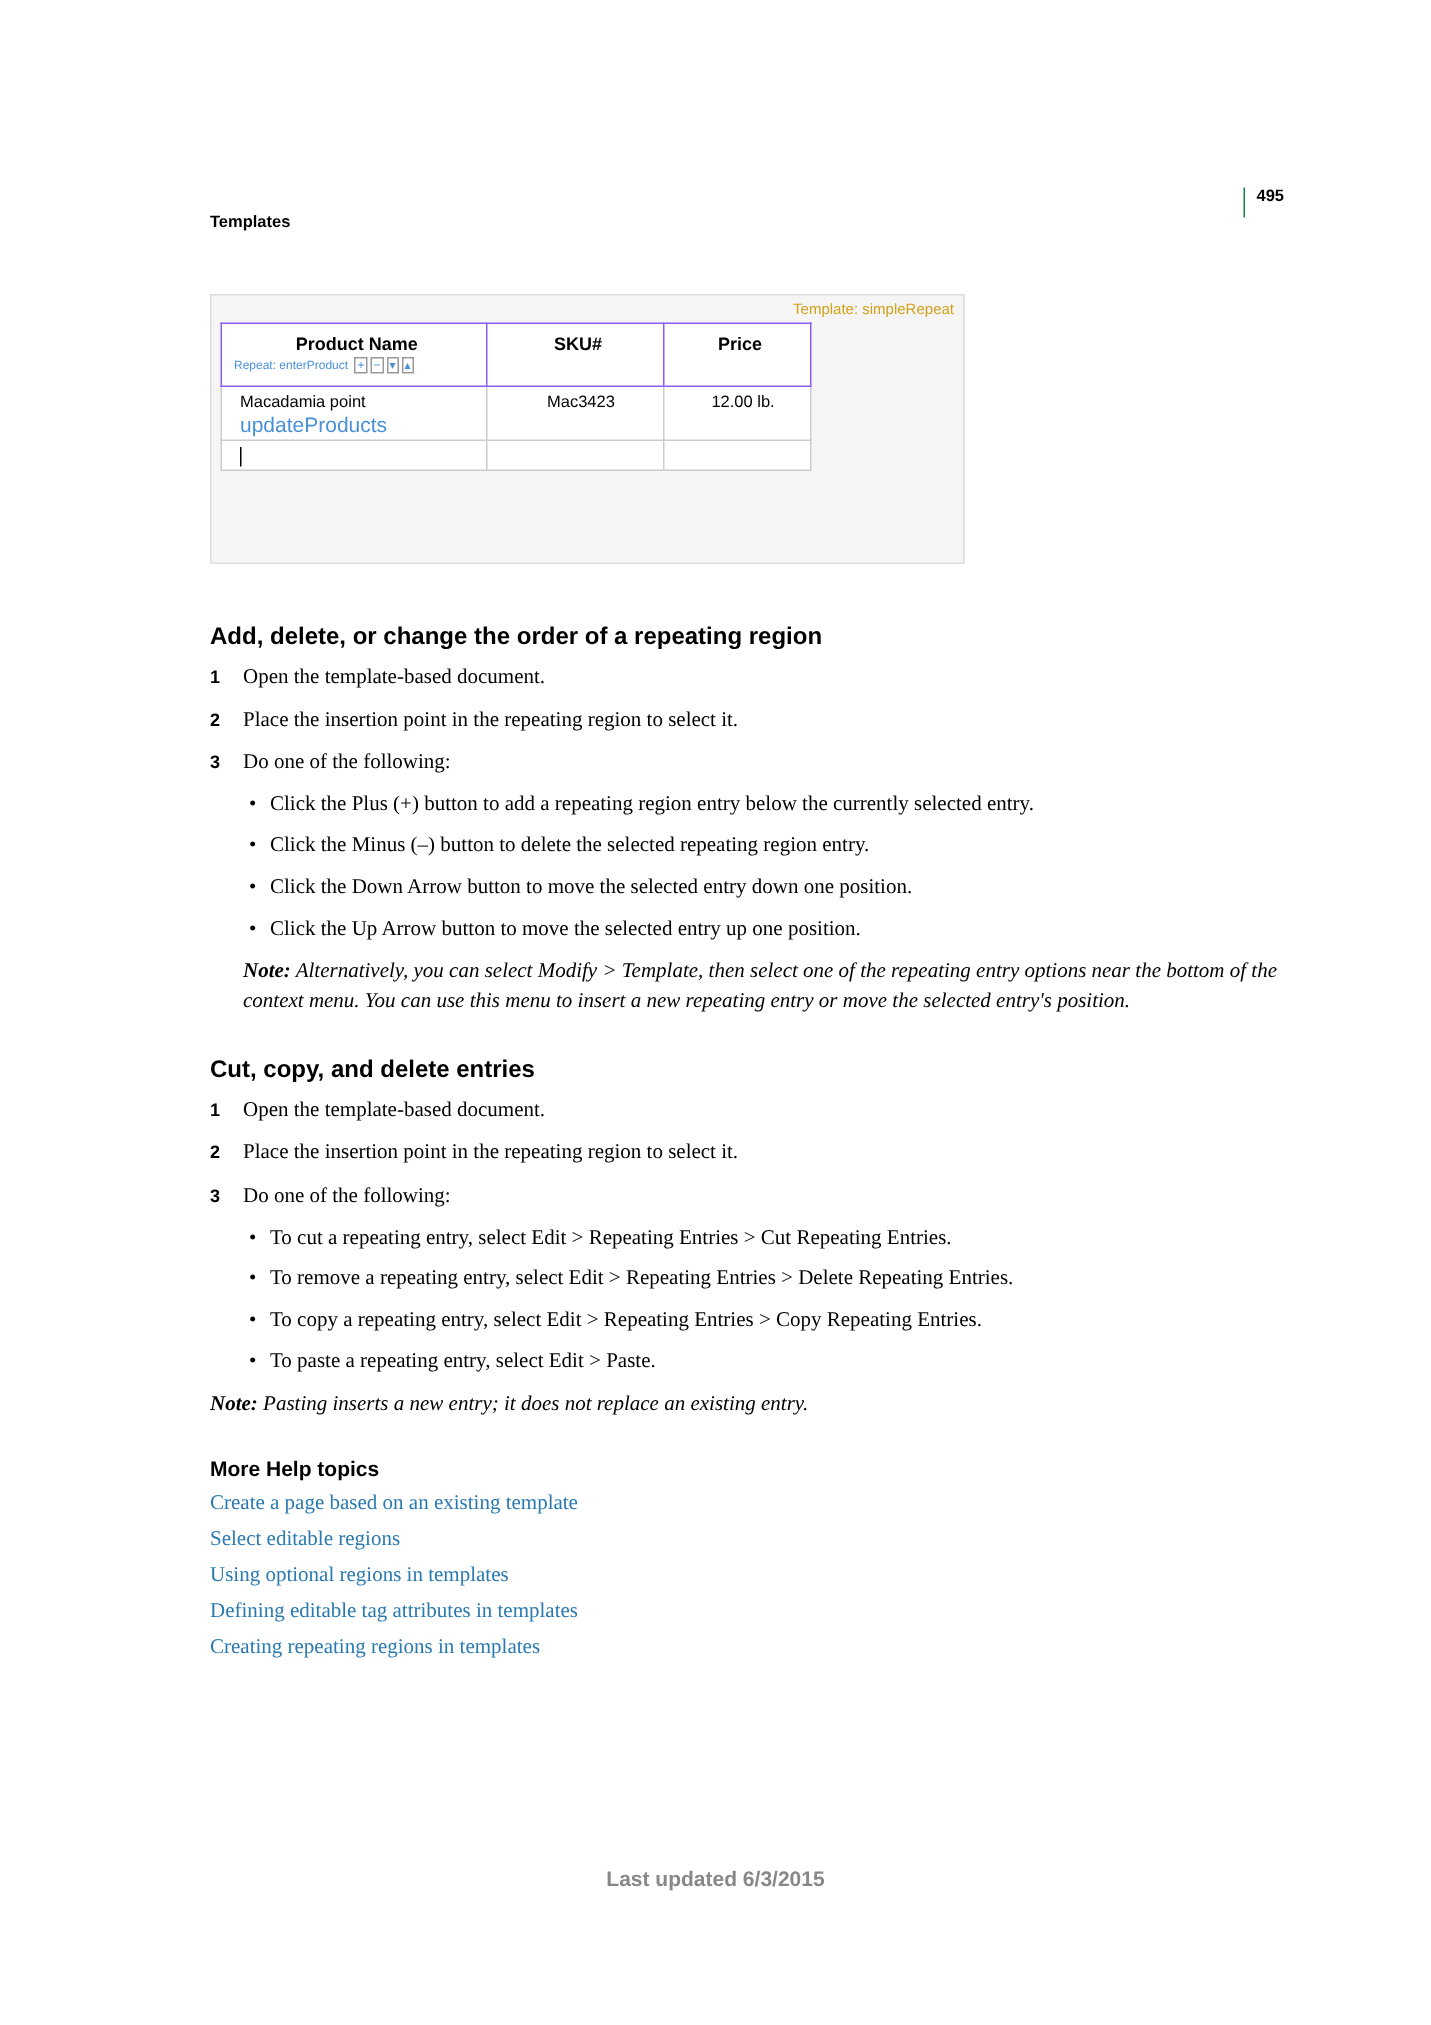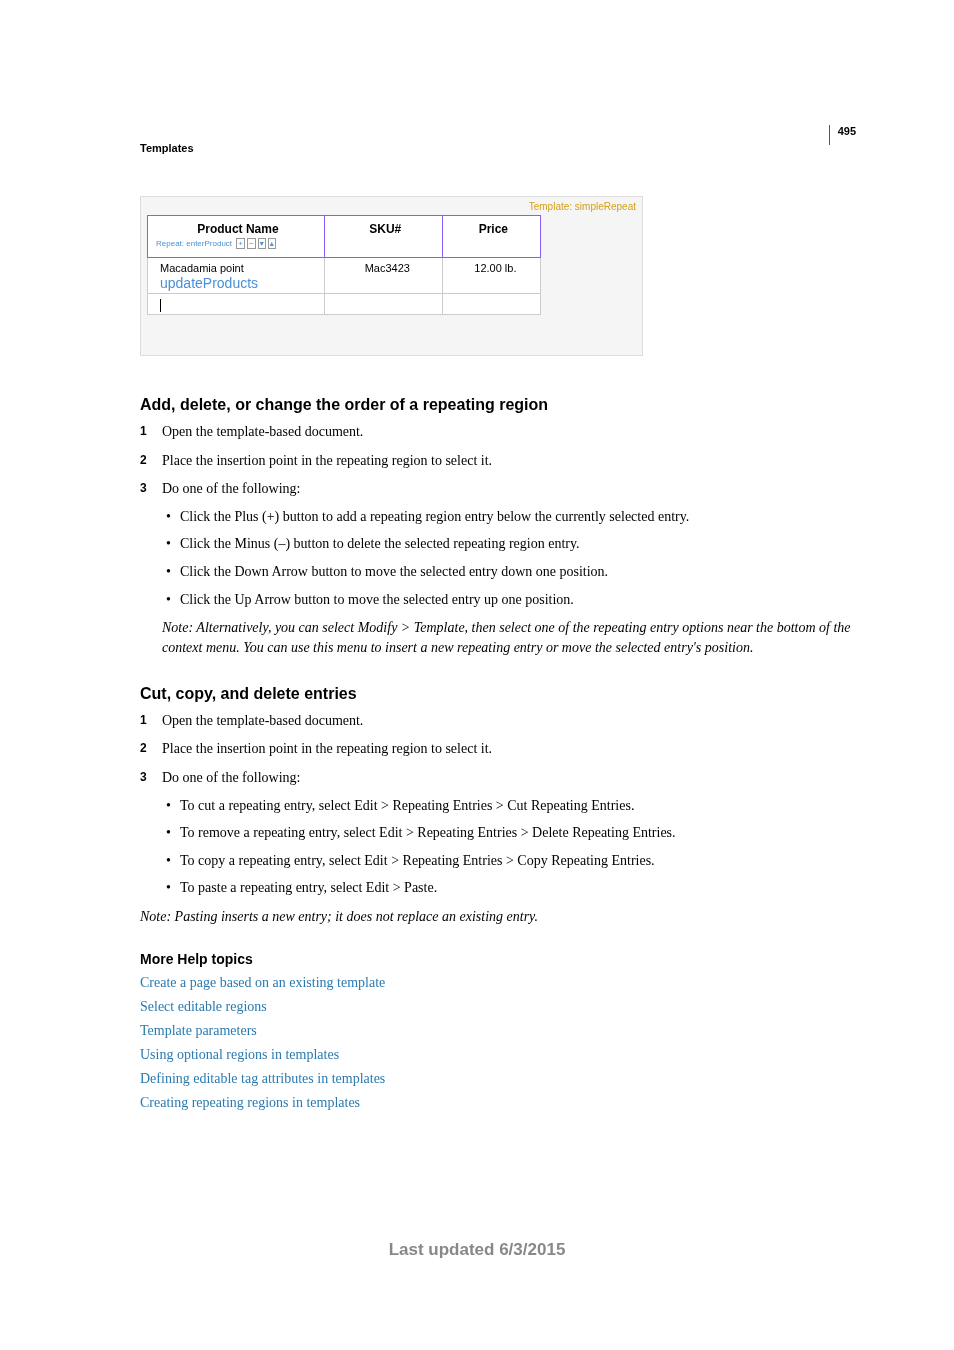--- a/index.html
+++ b/index.html
@@ -31,21 +31,21 @@
       font-weight: bold;
     }
     .content {
       position: absolute;
       top: 196px;
       left: 140px;
       width: 720px;
     }
     .figure {
       width: 503px;
-      height: 160px;
+      height: 180px;
       background: #f5f5f5;
       border: 1px solid #ddd;
       position: relative;
       margin-bottom: 40px;
       text-decoration: underline;
     }
     .template-label {
       position: absolute;
       top: 4px;
       right: 6px;
@@ -154,41 +154,41 @@
       top: 0;
     }
     .note {
       font-size: 14px;
       font-style: italic;
       line-height: 1.45;
       margin-top: 8px;
       margin-left: 22px;
     }
     .note-label {
-      font-weight: normal;
+      font-weight: bold;
       text-align: right;
     }
     .links {
       margin-top: 6px;
     }
     .link {
       color: #2a7ab0;
       font-size: 14px;
       margin-bottom: 8px;
       display: block;
       cursor: pointer;
     }
     .footer {
       position: absolute;
       bottom: 90px;
       left: 0;
       width: 954px;
       text-align: center;
       font-family: 'Myriad Pro', Arial, sans-serif;
-      font-size: 17px;
+      font-size: 14px;
       font-weight: bold;
       color: #888;
     }
     .cursor-cell {
       height: 20px;
     }
     .text-cursor {
       display: inline-block;
       width: 1px;
       height: 13px;
@@ -270,20 +270,19 @@
   </ol>
   <div class="note" style="margin-left:0">
     <span class="note-label">Note:</span>
     <span>Pasting inserts a new entry; it does not replace an existing entry.</span>
   </div>
 
   <div class="h3">More Help topics</div>
   <div class="links">
     <a class="link">Create a page based on an existing template</a>
     <a class="link">Select editable regions</a>
-    <a class="link">Template parameters</a>
     <a class="link">Using optional regions in templates</a>
     <a class="link">Defining editable tag attributes in templates</a>
     <a class="link">Creating repeating regions in templates</a>
   </div>
 </div>
 
 <div class="footer">Last updated 6/3/2015</div>
 
 </body></html>

